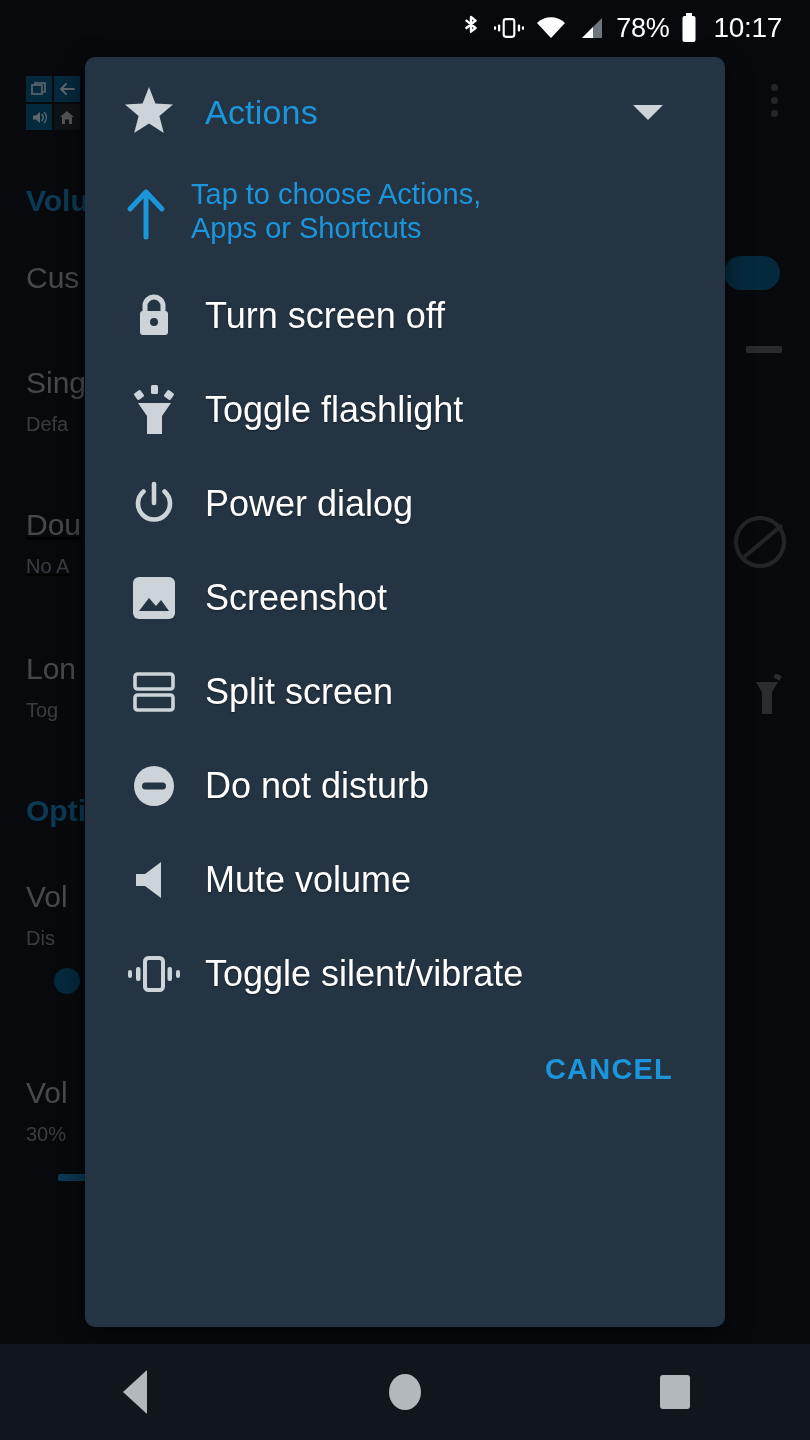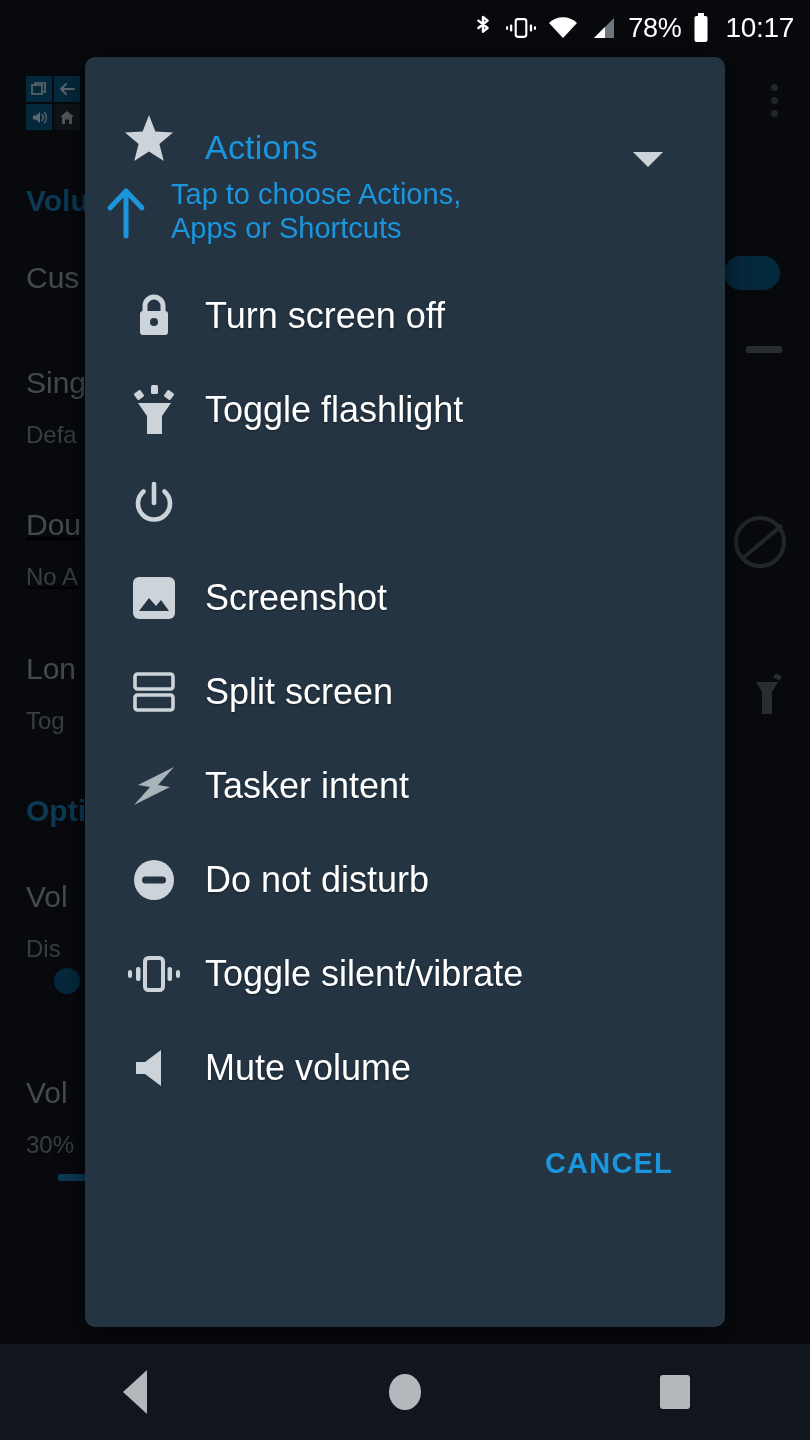--- a/index.html
+++ b/index.html
@@ -12,21 +12,21 @@
   .screen {
     position: relative;
     width: 810px; height: 1440px;
     background: #11161d;
   }
 
   
   .statusbar {
     position: absolute; top:0; left:0; width:810px; height:56px;
     display:flex; align-items:center; justify-content:flex-end;
-    padding-right: 16px; gap: 12px;
+    padding-right: 28px; gap: 12px;
     color:#ffffff; z-index: 30;
   }
   .statusbar .sicon { display:flex; align-items:center; }
   .statusbar .battpct {
     font-size: 27px; font-weight: 400; letter-spacing:-0.3px; color:#ffffff;
   }
   .statusbar .clock {
     font-size: 28px; font-weight:400; color:#ffffff; letter-spacing:-0.3px;
     margin-left: 4px;
   }
@@ -49,21 +49,21 @@
 
   .overflow-dots {
     position:absolute; right:32px; top:28px;
     display:flex; flex-direction:column; gap:6px; align-items:center;
   }
   .overflow-dots i { width:7px;height:7px;border-radius:50%;background:#4c5560; display:block;}
 
   .bg-row { position:absolute; left:26px; }
   .bg-title { font-size:30px; color:#9aa3ad; white-space:nowrap;}
   .bg-title.accent { color:#1b7fb8; font-weight:700;}
-  .bg-sub { font-size:24px; color:#7e878f; white-space:nowrap; margin-top:21px;}
+  .bg-sub { font-size:20px; color:#7e878f; white-space:nowrap; margin-top:13px;}
 
   .bg-toggle {
     position:absolute; width:56px;height:34px;border-radius:17px;background:#0d5b85;
   }
   .bg-dot { position:absolute; width:26px;height:26px;border-radius:50%;background:#0d5b85;}
   .bg-dash { position:absolute; height:7px; background:#5a626b; border-radius:2px;}
   .bg-dash.blue { background:#1b7fb8; }
 
   .bg-noicon {
     position:absolute; width:52px;height:52px;border:4px solid #4d555e;border-radius:50%;
@@ -78,33 +78,33 @@
 
   
   .dialog {
     position:absolute; left:85px; top:57px; width:640px; height:1270px;
     background:#243442; border-radius:10px; z-index:20;
     box-shadow: 0 8px 26px rgba(0,0,0,0.55);
     overflow:hidden;
   }
 
   .dlg-header {
-    display:flex; align-items:flex-end; height:110px; padding-left:38px; padding-right:48px;
+    display:flex; align-items:center; height:110px; padding-left:38px; padding-right:48px;
   }
   .dlg-header .star { margin-right:30px; }
   .dlg-title {
     flex:1; font-size:34px; color:#1b96dd; letter-spacing:0.2px;
   }
   .caret {
     width:0;height:0;border-left:15px solid transparent;border-right:15px solid transparent;
     border-top:15px solid #ccd3d9; margin-right:14px;
   }
 
   .chooser {
-    display:flex; align-items:center; padding-left:18px; padding-right:40px; padding-top:10px;
+    display:flex; align-items:flex-end; padding-left:38px; padding-right:40px; padding-top:10px;
   }
   .chooser .up { margin-right:22px; flex:0 0 auto; padding-top:6px;}
   .chooser-text {
     font-size:29px; line-height:1.18; color:#1b96dd; max-width:300px;
   }
 
   .items { margin-top:24px; }
   .item {
     display:flex; align-items:center; height:94px; padding-left:38px;
   }
@@ -305,20 +305,21 @@
         <span class="label">Toggle flashlight</span>
       </div>
 
       <div class="item">
         <span class="iwrap">
           <svg width="48" height="48" viewBox="0 0 48 48">
             <path d="M13.5 11.5a16 16 0 1 0 21 0" fill="none" stroke="#ccd3d9" stroke-width="4.6" stroke-linecap="round"></path>
             <path d="M24 4v19" fill="none" stroke="#ccd3d9" stroke-width="4.6" stroke-linecap="round"></path>
           </svg>
         </span>
+        <span class="label">Power dialog</span>
       </div>
 
       <div class="item">
         <span class="iwrap">
           <svg width="46" height="46" viewBox="0 0 46 46">
             <rect x="2" y="2" width="42" height="42" rx="6" fill="#ccd3d9"></rect>
             <path d="M8 36l10-13 7 8 5-6 8 11z" fill="#243442"></path>
           </svg>
         </span>
         <span class="label">Screenshot</span>
@@ -327,61 +328,53 @@
       <div class="item">
         <span class="iwrap">
           <svg width="44" height="44" viewBox="0 0 44 44">
             <rect x="3" y="4" width="38" height="15" rx="2.5" fill="none" stroke="#ccd3d9" stroke-width="3.6"></rect>
             <rect x="3" y="25" width="38" height="15" rx="2.5" fill="none" stroke="#ccd3d9" stroke-width="3.6"></rect>
           </svg>
         </span>
         <span class="label">Split screen</span>
       </div>
 
-      <div class="item">
-        <span class="iwrap">
-          <svg width="48" height="46" viewBox="0 0 48 46">
-            <path d="M44 4 L8 22 L20 24 L4 42 L40 24 L28 22 Z" fill="#aab2ba"></path>
-          </svg>
-        </span>
-        <span class="label">Tasker intent</span>
-      </div>
 
       <div class="item">
         <span class="iwrap">
           <svg width="46" height="46" viewBox="0 0 46 46">
             <circle cx="23" cy="23" r="20" fill="#ccd3d9"></circle>
             <rect x="11" y="19.5" width="24" height="7" rx="3.5" fill="#243442"></rect>
           </svg>
         </span>
         <span class="label">Do not disturb</span>
+      </div>
+
+      <div class="item">
+        <span class="iwrap">
+          <svg width="44" height="44" viewBox="0 0 44 44">
+            <path d="M4 16h9L29 4v36L13 28H4z" fill="#ccd3d9"></path>
+          </svg>
+        </span>
+        <span class="label">Mute volume</span>
       </div>
 
       <div class="item">
         <span class="iwrap">
           <svg width="54" height="46" viewBox="0 0 54 46">
             <rect x="18" y="7" width="18" height="32" rx="3.5" fill="none" stroke="#ccd3d9" stroke-width="4"></rect>
             <rect x="9" y="16" width="4.5" height="14" rx="2" fill="#ccd3d9"></rect>
             <rect x="1" y="19" width="4" height="8" rx="2" fill="#ccd3d9"></rect>
             <rect x="40.5" y="16" width="4.5" height="14" rx="2" fill="#ccd3d9"></rect>
             <rect x="49" y="19" width="4" height="8" rx="2" fill="#ccd3d9"></rect>
           </svg>
         </span>
         <span class="label">Toggle silent/vibrate</span>
       </div>
 
-      <div class="item">
-        <span class="iwrap">
-          <svg width="44" height="44" viewBox="0 0 44 44">
-            <path d="M4 16h9L29 4v36L13 28H4z" fill="#ccd3d9"></path>
-          </svg>
-        </span>
-        <span class="label">Mute volume</span>
-      </div>
-
     </div>
 
     <div class="dlg-actions">
       <button class="cancel-btn">CANCEL</button>
     </div>
 
   </div>
 
   <div class="navbar">
     <div class="nav-btn">

